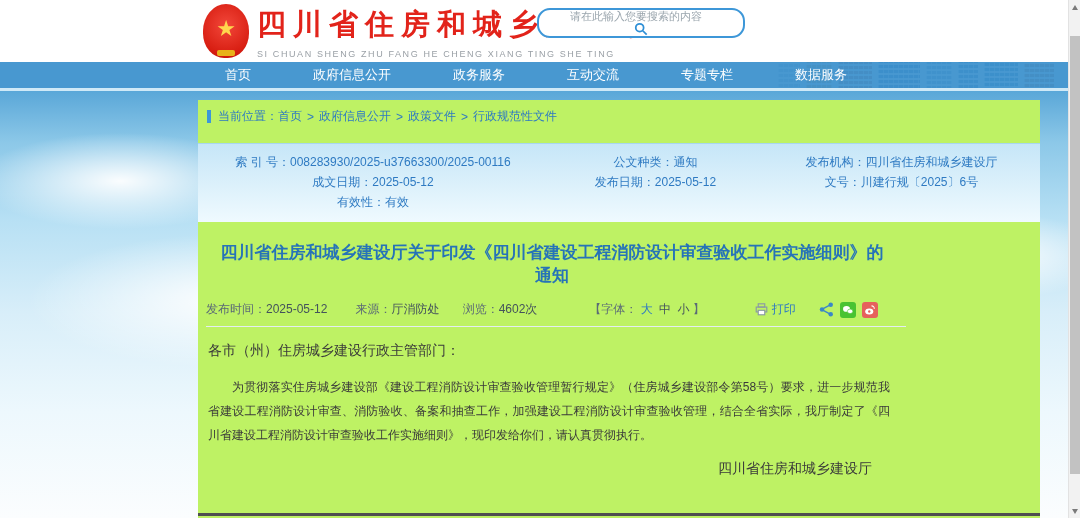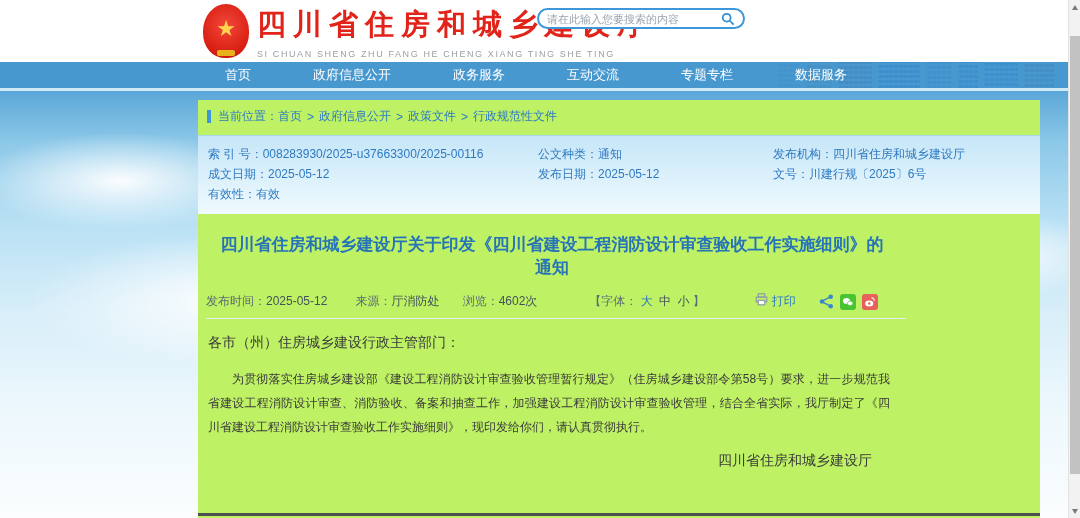--- a/index.html
+++ b/index.html
@@ -20,22 +20,22 @@
   .header { position:absolute; left:0; top:0; width:1068px; height:62px; background:#fff; z-index:3; }
   .emblem { position:absolute; left:203px; top:4px; width:46px; height:54px;
             background:radial-gradient(circle at 50% 40%, #f2473a 0%, #d81e12 70%, #b80d05 100%);
             border-radius:50% 50% 46% 46%; display:flex; align-items:center; justify-content:center; }
   .emblem .star { color:#ffd64d; font-size:22px; line-height:1; margin-top:-4px; }
   .emblem:after { content:""; position:absolute; bottom:2px; left:14px; width:18px; height:6px; background:#e8b21a; border-radius:2px; }
   .titles { position:absolute; left:257px; top:5px; }
   .site-title { font-size:29px; font-weight:bold; color:#e2231a; letter-spacing:7px; white-space:nowrap; }
   .site-subtitle { margin-top:4px; font-size:9px; color:#9aa0a6; letter-spacing:1.6px; white-space:nowrap; }
 
-  .searchbox { position:absolute; left:537px; top:8px; width:208px; height:21px; background:#fff;
-               border:2px solid #3d97d8; border-radius:13px; display:flex; align-items:center; padding:0 8px; }
+  .searchbox { position:absolute; left:537px; top:8px; width:208px; height:30px; background:#fff;
+               border:2px solid #3d97d8; border-radius:13px; display:flex; align-items:center; padding:0 8px;flex-direction:column; }
   .searchbox input { flex:1; border:none; outline:none; font-size:11px; color:#333; background:transparent; }
   .searchbox input::placeholder { color:#9aa5ad; }
   .search-ic { width:14px; height:14px; flex:0 0 auto; }
 
   
   .buildings { position:absolute; left:770px; top:0; width:298px; height:91px; z-index:2; overflow:hidden; }
   .tw { position:absolute; bottom:0; opacity:.92;
         background-image:repeating-linear-gradient(90deg, rgba(255,255,255,.55) 0 1px, transparent 1px 5px),
                          repeating-linear-gradient(180deg, rgba(255,255,255,.85) 0 2px, transparent 2px 5px); }
   .tw1 { left:8px;  width:22px; height:34px; background-color:#9db4c8; }
@@ -55,36 +55,36 @@
 
   
   .content { position:absolute; left:198px; top:100px; width:842px; height:418px; background:#bef264; z-index:5; }
 
   .breadcrumb { height:29px; display:flex; align-items:center; padding:4px 10px 0 9px;
                 font-size:12px; color:#2e7ac2; }
   .bc-accent { display:inline-block; width:4px; height:13px; background:#3d97d8; margin-right:7px; }
   .breadcrumb a { color:#2e7ac2; text-decoration:none; }
   .bc-sep { margin:0 5px; color:#2e7ac2; }
 
-  .meta { margin-top:6px; background:linear-gradient(180deg,#c6e6f8 0%,#ddf1fb 55%,#effaff 100%);
+  .meta { margin-top:14px; background:linear-gradient(180deg,#c6e6f8 0%,#ddf1fb 55%,#effaff 100%);
           border-top:1px solid #a9d6ef; padding:8px 10px 10px 10px;
-          display:grid; grid-template-columns:330px 235px auto; font-size:12px; color:#2e7ac2; line-height:20px; }
+          display:grid; grid-template-columns:330px 235px auto; font-size:12px; color:#2e7ac2; line-height:20px;text-align:center; }
   .m-cell { white-space:nowrap; overflow:hidden; }
 
   .article { width:700px; padding-left:8px; }
   .art-title { margin:19px 10px 0 10px; text-align:center; font-size:17px; font-weight:bold; color:#2673b8; }
 
   .infobar { display:flex; align-items:center; width:672px; margin-top:14px; font-size:12px; color:#5b6b76; }
   .ib-val { color:#44535c; }
   .ib-src { margin-left:28px; }
   .ib-views { margin-left:auto;text-align:center; }
   .ib-font { margin-left:52px; white-space:nowrap; }
   .ib-font .f-big { color:#2e7ac2; cursor:pointer; }
   .ib-font .f-mid, .ib-font .f-sml { color:#44535c; cursor:pointer; margin-left:3px; }
-  .ib-print { margin-left:50px; display:flex; gap:4px; color:#2e7ac2; cursor:pointer; }
+  .ib-print { margin-left:50px; display:flex; align-items:center; gap:4px; color:#2e7ac2; cursor:pointer; }
   .ib-icons { margin-left:auto; display:flex; align-items:center; gap:6px; }
   .sq { width:16px; height:16px; border-radius:3px; display:flex; align-items:center; justify-content:center; cursor:pointer; }
   .sq.wechat { background:#49c332; }
   .sq.weibo  { background:#e6605c; }
 
   .rule { width:700px; border-top:1px solid #e4edf3; margin-top:8px; }
 
   .salutation { margin:15px 0 0 2px; font-size:14px; color:#3a3a3a; }
   .para { margin:15px 0 0 2px; width:682px; font-size:12px; color:#3a3a3a; line-height:24px;
           text-indent:2em; text-align:justify; }

